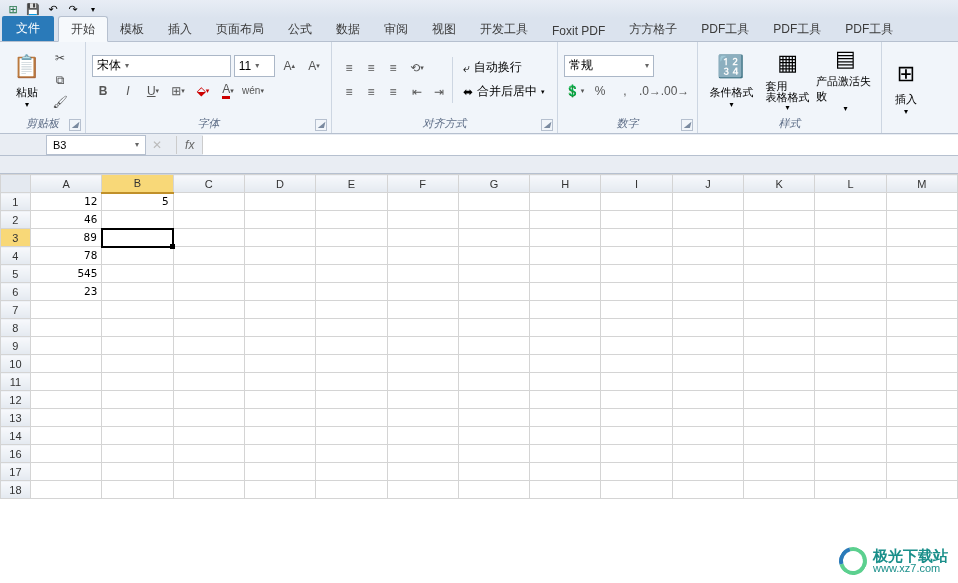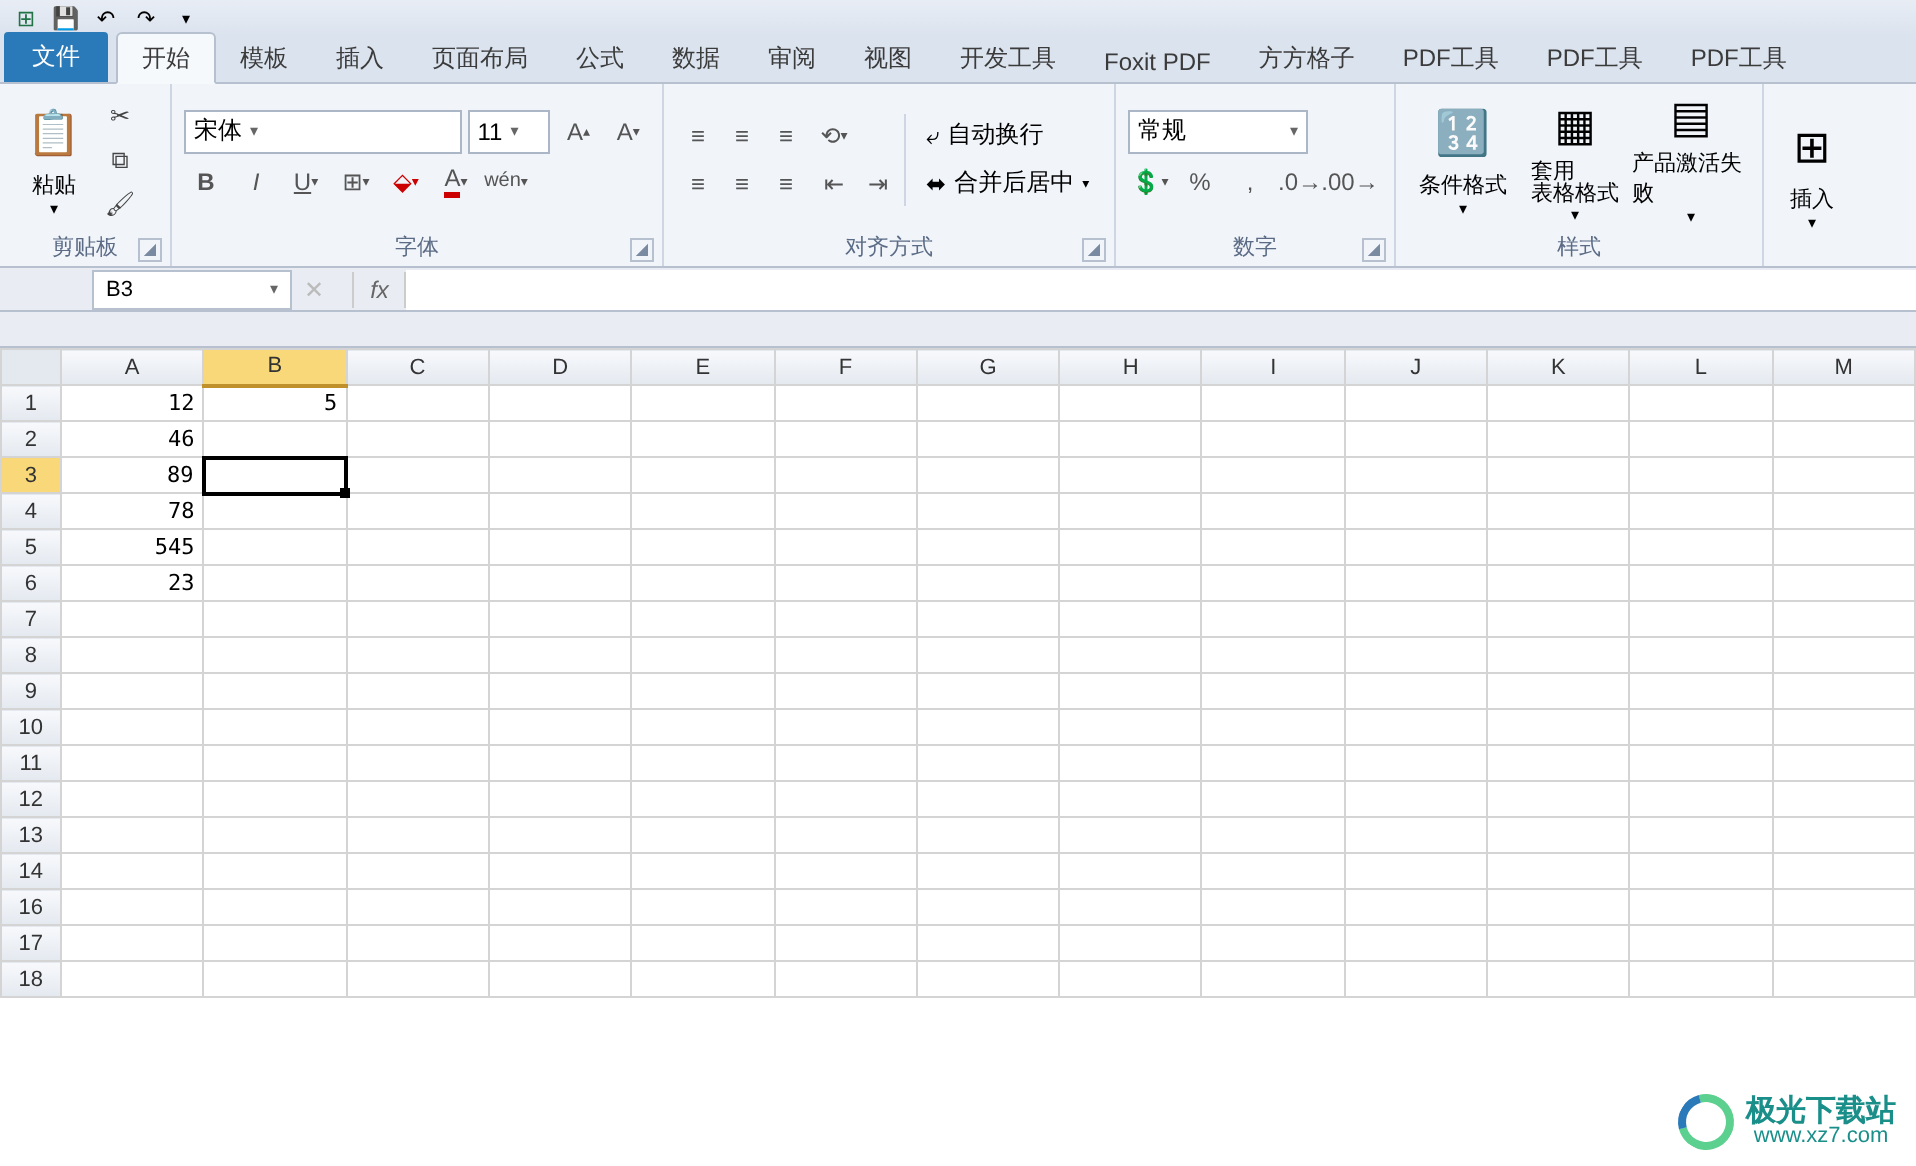--- a/index.html
+++ b/index.html
@@ -13,21 +13,21 @@
 
 
 .tabs { height: 24px; background: #dbe3ee; display: flex; align-items: flex-end; padding-left: 2px; border-bottom: 1px solid #b6c0cf; }
 .tab { padding: 4px 12px 3px; font-size: 12px; color: #3b3b3b; cursor: pointer; }
 .tab.file { background: #2a7ab9; color: #fff; border-radius: 2px 2px 0 0; margin-right: 4px; padding: 4px 14px; }
 .tab.active { background: #f6f9fc; border: 1px solid #b6c0cf; border-bottom: 1px solid #f6f9fc; border-radius: 3px 3px 0 0; margin-bottom: -1px; }
 
 
 .ribbon { height: 92px; background: #f1f5fa; border-bottom: 1px solid #b6c0cf; display: flex; }
 .group { border-right: 1px solid #cdd6e2; padding: 3px 6px 1px; display: flex; flex-direction: column; justify-content: space-between; }
-.group-label { text-align: center; font-size: 11px; color: #5b6b85; padding: 2px 0 1px; position: relative; }
+.group-label { text-align: center; font-size: 11px; color: #5b6b85; padding: 2px 0 1px; position: relative; font-style: italic; }
 .group-label .launcher { position: absolute; right: -2px; bottom: 1px; font-size: 8px; color: #7a8aa0; width: 12px; height: 12px; border: 1px solid #b6c0cf; line-height: 10px; cursor: pointer; }
 .group-body { flex: 1; display: flex; align-items: center; }
 .bigbtn { display: flex; flex-direction: column; align-items: center; justify-content: center; width: 42px; height: 66px; font-size: 11px; cursor: pointer; }
 .bigbtn .ico { width: 32px; height: 32px; margin-bottom: 2px; display:flex; align-items:center; justify-content:center; font-size: 22px; }
 .smallcol { display: flex; flex-direction: column; gap: 2px; margin-left: 2px; }
 .smallbtn { height: 20px; width: 20px; display:inline-flex; align-items:center; justify-content:center; font-size:12px; cursor:pointer; color:#444; }
 .fontrow { display:flex; gap:3px; align-items:center; margin-bottom:3px; }
 .combo { height:22px; border:1px solid #abb7c7; background:#fff; display:flex; align-items:center; padding:0 4px; font-size:12px; cursor:pointer; }
 .combo .arr { margin-left:4px; font-size:8px; color:#666; }
 .rowwrap { display:flex; flex-direction:column; }
@@ -59,21 +59,21 @@
 th.row { width:30px; text-align:center; }
 td { text-align:right; padding-right:4px; font-family:"SimSun",monospace; }
 th.row.sel { background:#f8d878; }
 th.col.sel { background:#f8d878; border-bottom:2px solid #c0902a; }
 td.active { border:2px solid #000 !important; position:relative; }
 td.active::after { content:""; position:absolute; right:-3px; bottom:-3px; width:5px; height:5px; background:#000; }
 
 
 .watermark { position:absolute; right:10px; bottom:8px; font-size:14px; color:#4a7; display:flex; align-items:center; gap:6px; }
 .watermark .swirl { width:28px; height:28px; border:4px solid #5cd08f; border-left-color:#2a7ab9; border-radius:50%; transform:rotate(30deg); }
-.watermark .txt { display:flex; flex-direction:column; line-height:1;align-items:center; }
+.watermark .txt { display:flex; flex-direction:column; line-height:1; }
 .watermark .t1 { color:#1a8f8a; font-weight:bold; font-size:15px; }
 .watermark .t2 { color:#1a8f8a; font-size:11px; }
 </style>
 </head>
 <body>
 
 <div class="titlebar">
   <div class="qat">
     <span style="color:#217346">⊞</span>
     <span style="color:#2a5db0">💾</span>

